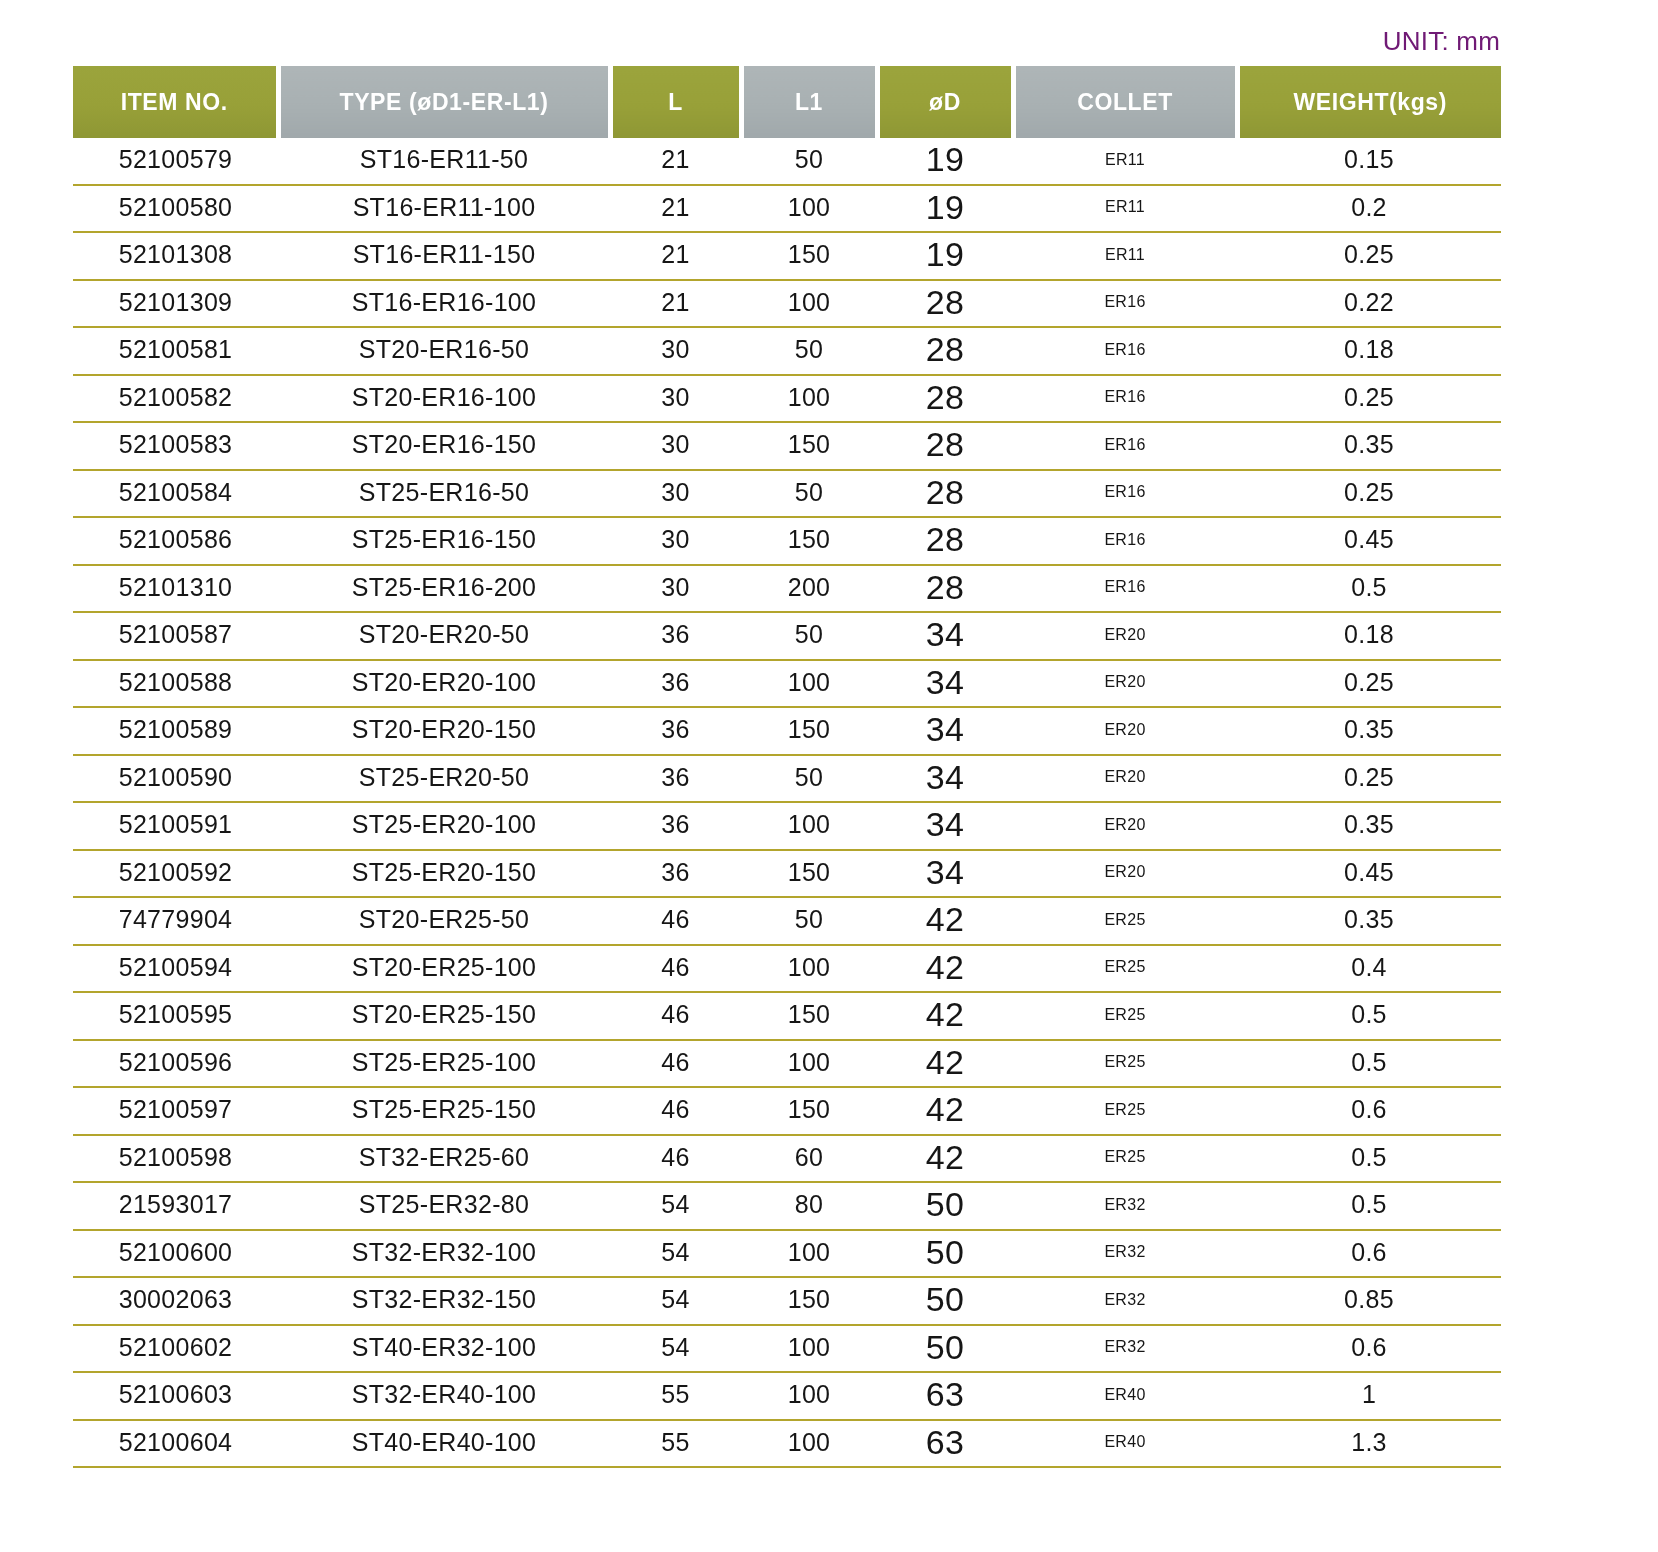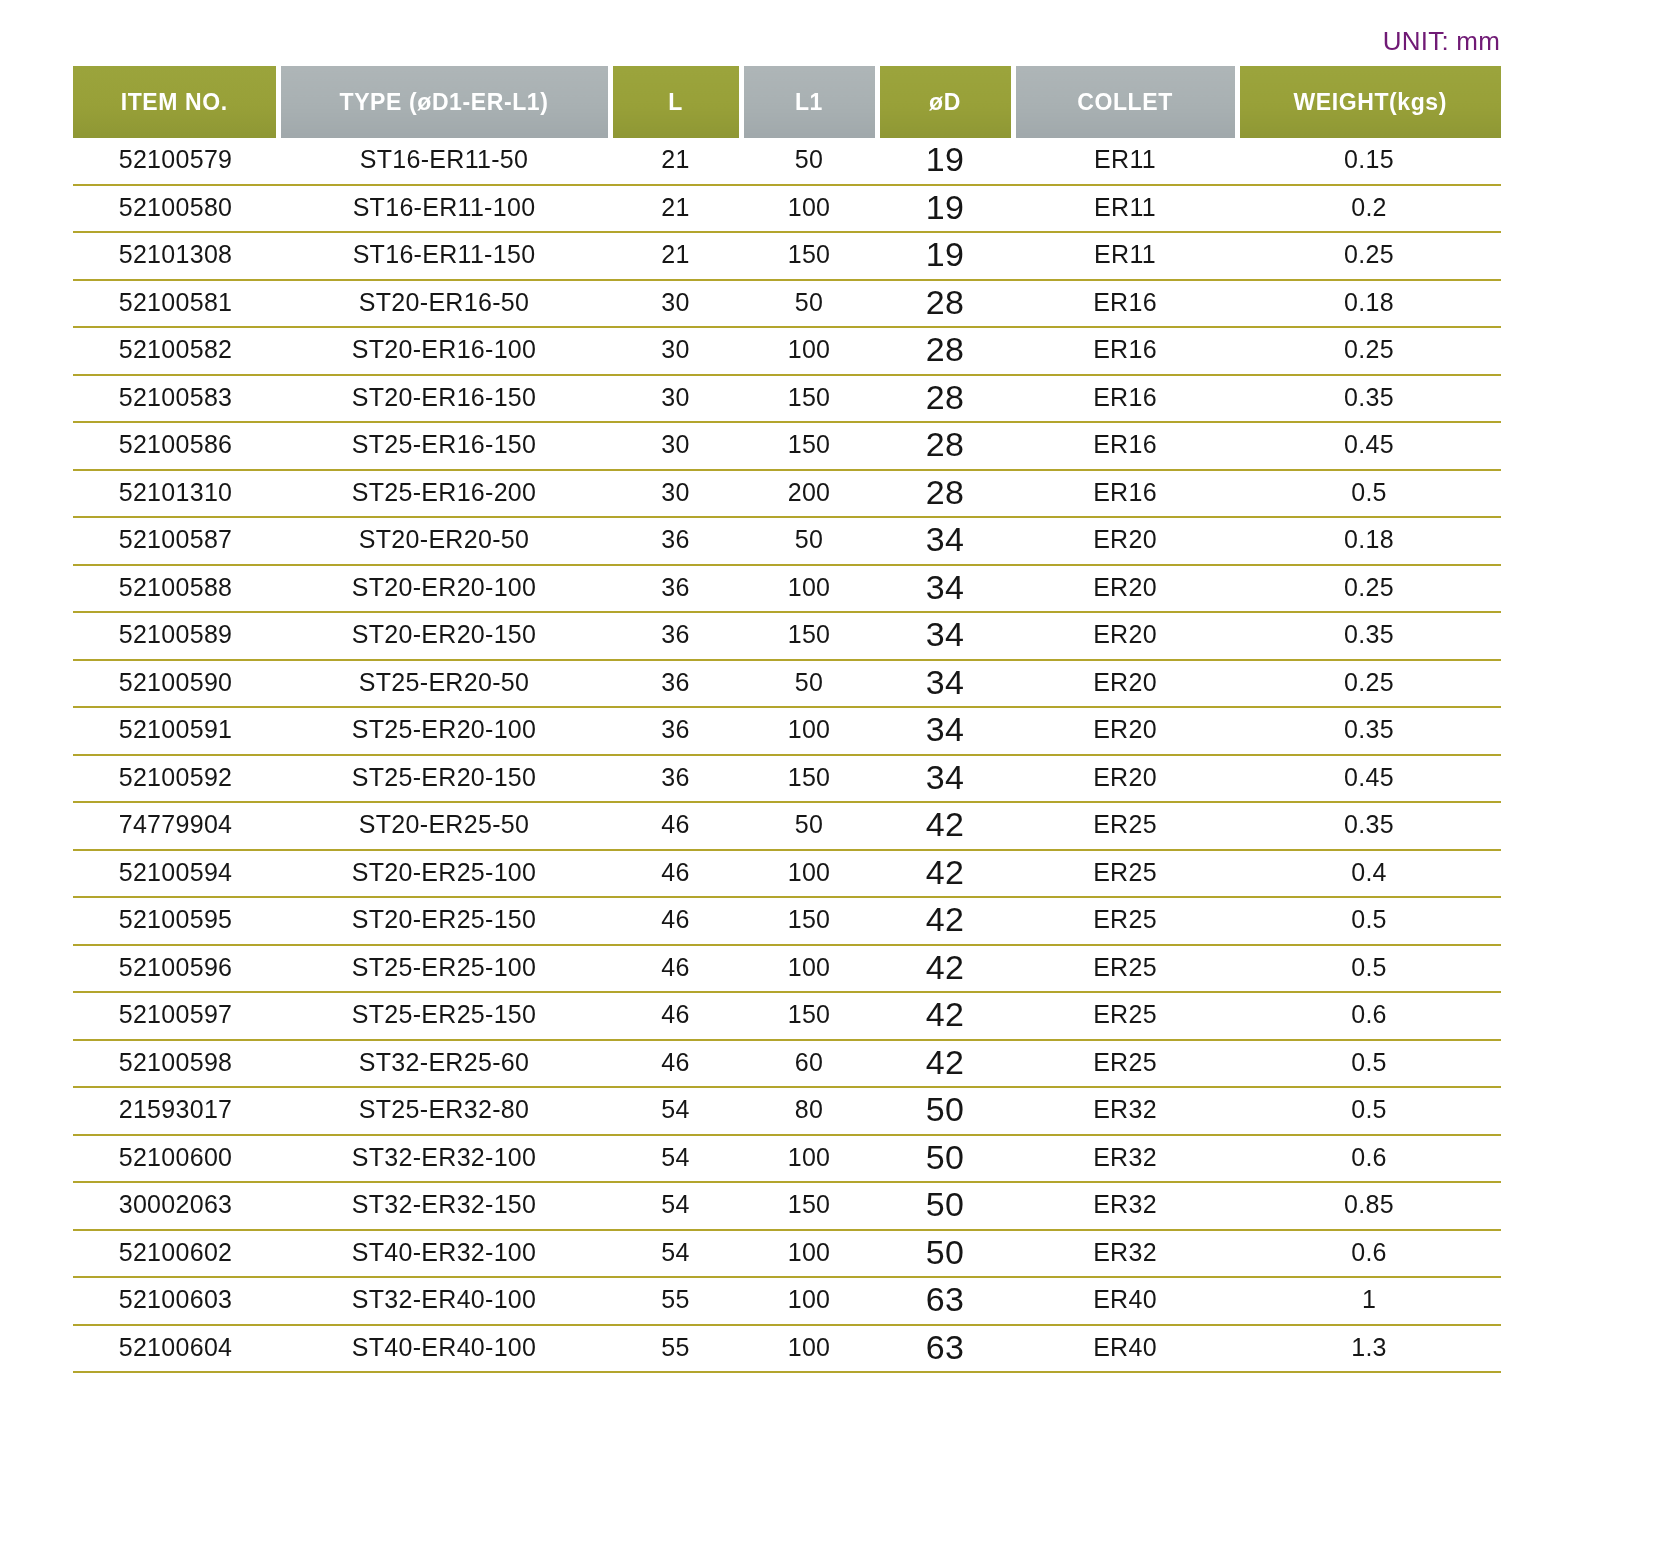--- a/index.html
+++ b/index.html
@@ -94,21 +94,21 @@
     vertical-align: middle;
     border-bottom: 2px solid #b3a52d;
     white-space: nowrap;
     letter-spacing: 0.3px;
   }
   tbody tr:first-child td { border-top: 0; }
   td.col-type   { font-size: 25px; }
   td.col-l      { font-size: 25px; }
   td.col-l1     { font-size: 25px; }
   td.col-od     { font-size: 34px; }
-  td.col-collet { font-size: 25px; }
+  td.col-collet { font-size: 16px; }
   td.col-weight { font-size: 25px; }
 </style>
 </head>
 <body>
 
 <div class="page">
 
   <div class="unit-note">UNIT: mm</div>
 
   <div class="table-wrap">
@@ -155,20 +155,29 @@
           <tr>
             <td class="col-item-no">52101308</td>
             <td class="col-type">ST16-ER11-150</td>
             <td class="col-l">21</td>
             <td class="col-l1">150</td>
             <td class="col-od">19</td>
             <td class="col-collet">ER11</td>
             <td class="col-weight">0.25</td>
           </tr>
           <tr>
+            <td class="col-item-no">52101309</td>
+            <td class="col-type">ST16-ER16-100</td>
+            <td class="col-l">21</td>
+            <td class="col-l1">100</td>
+            <td class="col-od">28</td>
+            <td class="col-collet">ER16</td>
+            <td class="col-weight">0.22</td>
+          </tr>
+          <tr>
             <td class="col-item-no">52100581</td>
             <td class="col-type">ST20-ER16-50</td>
             <td class="col-l">30</td>
             <td class="col-l1">50</td>
             <td class="col-od">28</td>
             <td class="col-collet">ER16</td>
             <td class="col-weight">0.18</td>
           </tr>
           <tr>
             <td class="col-item-no">52100582</td>
@@ -180,20 +189,29 @@
             <td class="col-weight">0.25</td>
           </tr>
           <tr>
             <td class="col-item-no">52100583</td>
             <td class="col-type">ST20-ER16-150</td>
             <td class="col-l">30</td>
             <td class="col-l1">150</td>
             <td class="col-od">28</td>
             <td class="col-collet">ER16</td>
             <td class="col-weight">0.35</td>
+          </tr>
+          <tr>
+            <td class="col-item-no">52100584</td>
+            <td class="col-type">ST25-ER16-50</td>
+            <td class="col-l">30</td>
+            <td class="col-l1">50</td>
+            <td class="col-od">28</td>
+            <td class="col-collet">ER16</td>
+            <td class="col-weight">0.25</td>
           </tr>
           <tr>
             <td class="col-item-no">52100586</td>
             <td class="col-type">ST25-ER16-150</td>
             <td class="col-l">30</td>
             <td class="col-l1">150</td>
             <td class="col-od">28</td>
             <td class="col-collet">ER16</td>
             <td class="col-weight">0.45</td>
           </tr>

